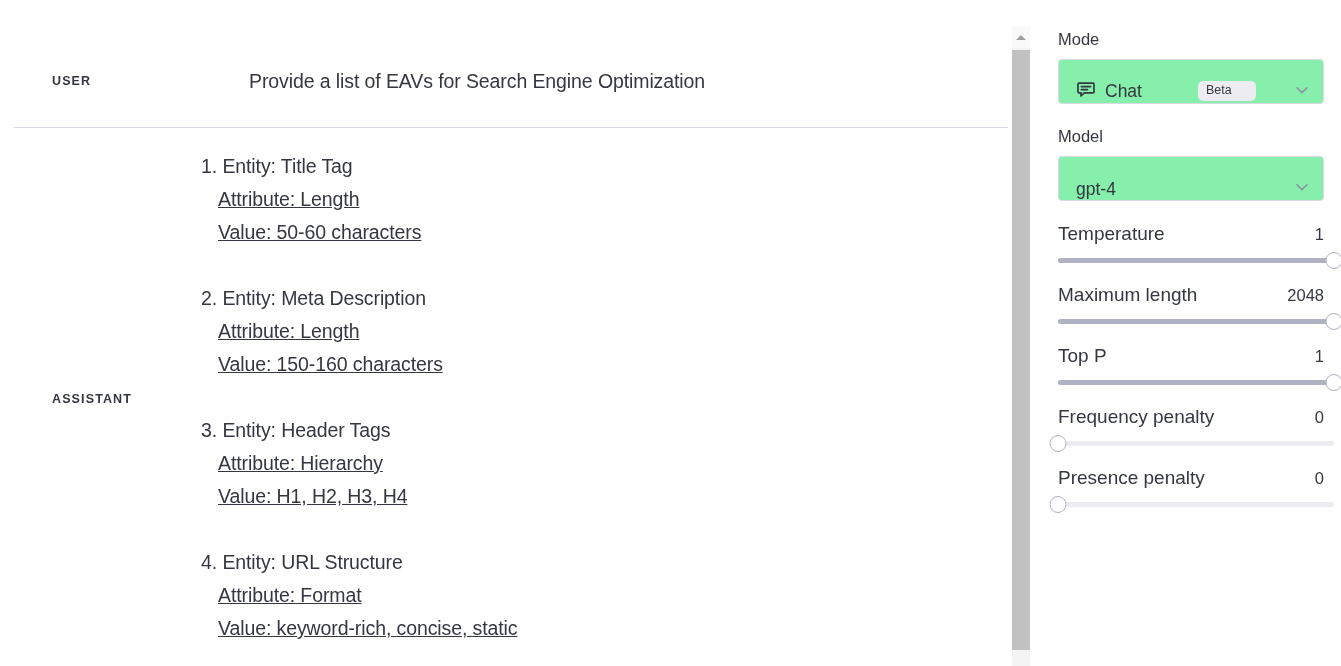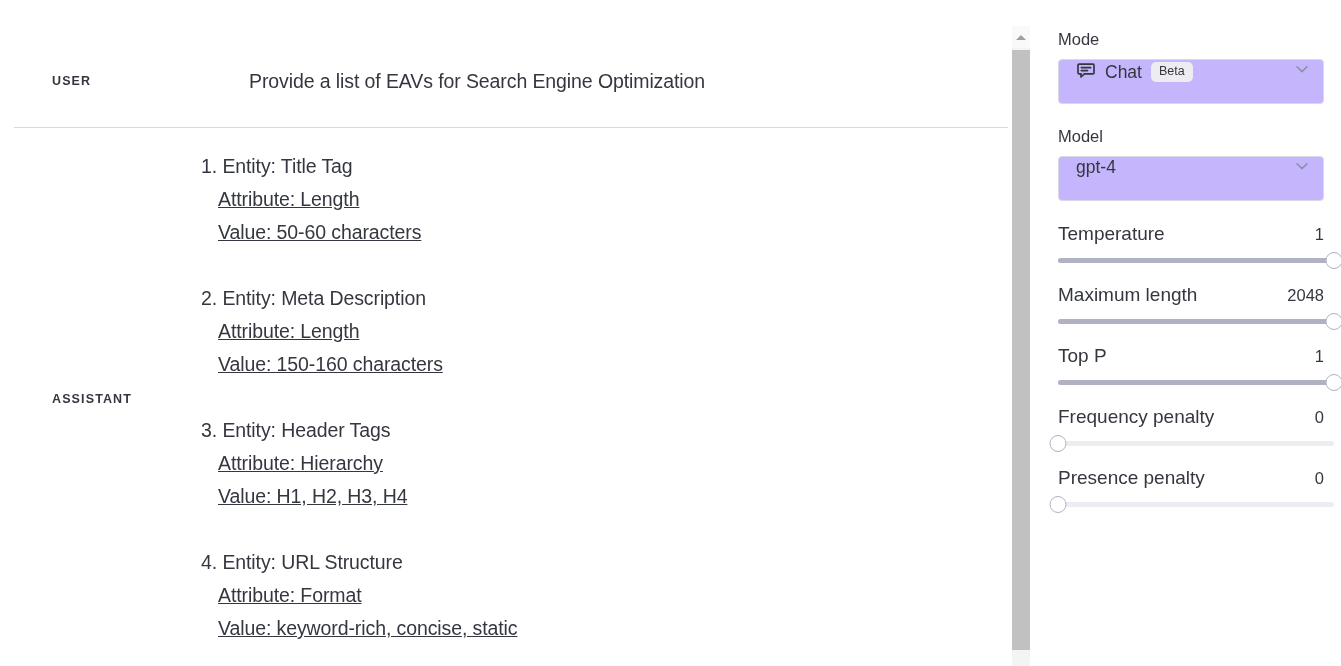--- a/index.html
+++ b/index.html
@@ -121,46 +121,47 @@
     line-height: 22px;
     margin-bottom: 9px;
     font-family: "Liberation Sans", sans-serif;
   }
   .dropdown {
     width: 266px;
     height: 45px;
     border: 1px solid #d9d9e3;
     border-radius: 4px;
     display: flex;
-    align-items: flex-start;
+    align-items: flex-end;
     padding: 0 12px 0 17px;
-    background: #c4b5fd;
+    background: #86efac;
     margin-bottom: 21px;
     cursor: pointer;
   }
   .dd-left {
     display: flex;
     align-items: center;
     gap: 9px;
     flex: 1;
     min-width: 0;
   }
   .dd-value {
     font-size: 17.5px;
     color: #353740;
     font-family: "Liberation Sans", sans-serif;
   }
   .badge {
     font-size: 12.5px;
     color: #353740;
     background: #ececf1;
     border-radius: 5px;
-    padding: 3px 8px 4px 8px;
+    padding: 3px 24px 4px 8px;
     line-height: 1;
     font-family: "Liberation Sans", sans-serif;
+    margin-left: 47px;
   }
   .chevron { flex: 0 0 auto; display: block; }
 
   .slider-group { margin-bottom: 13px; }
   .slider-head {
     display: flex;
     justify-content: space-between;
     align-items: baseline;
     width: 266px;
     margin-bottom: 4px;

